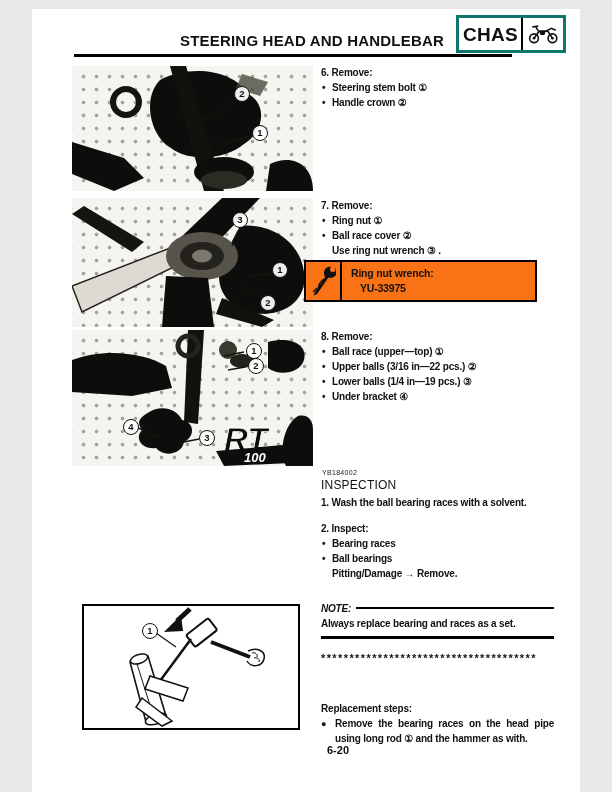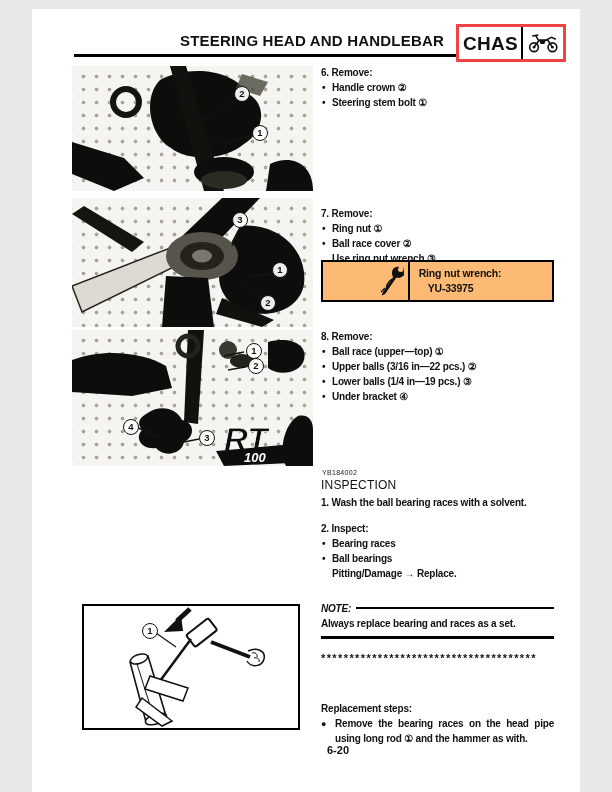--- a/index.html
+++ b/index.html
@@ -7,22 +7,22 @@
     position:relative;width:548px;height:792px;margin:9px auto;background:#fff;
     font-family:"Liberation Sans",sans-serif;color:#111;overflow:hidden;
   }
   
   .hdr-title{
     position:absolute;left:40px;top:23px;width:372px;text-align:right;
     font-size:15px;font-weight:700;letter-spacing:.2px;white-space:nowrap;
   }
   .hdr-rule{position:absolute;left:42px;top:45px;width:438px;height:2.5px;background:#000;}
   .chas-box{
-    position:absolute;left:424px;top:15px;height:32px;background:#fff;
-    border:3px solid #ef4444;display:flex;align-items:stretch;box-sizing:content-box;
+    position:absolute;left:424px;top:6px;height:32px;background:#fff;
+    border:3px solid #0f766e;display:flex;align-items:stretch;box-sizing:content-box;
   }
   .chas-label{font-size:19px;font-weight:700;letter-spacing:.3px;padding:2px 3px 0 4px;line-height:30px;}
   .chas-icon{width:40px;border-left:2px solid #000;display:flex;align-items:center;justify-content:center;}
   
   .photo{
     position:absolute;left:40px;background-color:#f5f4f0;
     background-image:radial-gradient(#a8a59b 1.7px, rgba(0,0,0,0) 2.2px);
     background-size:13px 13px;background-position:5px 4px;
   }
   .photo svg{position:absolute;left:0;top:0;}
@@ -34,21 +34,21 @@
   
   .col{
     position:absolute;left:289px;width:233px;font-size:10px;font-weight:700;
     line-height:15px;letter-spacing:-.2px;white-space:nowrap;
   }
   .li{position:relative;padding-left:11px;}
   .li::before{content:"•";position:absolute;left:1px;top:0;}
   .sub{padding-left:11px;}
   
   .specbox{
-    position:absolute;left:289px;width:229px;border:2px solid #000;display:flex;background:#fdba74;justify-content:center;
+    position:absolute;left:272px;width:229px;border:2px solid #000;display:flex;background:#f97316;
   }
   .specbox .tool-cell{width:34px;border-right:2px solid #000;display:flex;align-items:center;justify-content:center;}
   .specbox .spec-text{padding:4px 0 4px 9px;font-size:10.5px;font-weight:700;line-height:15px;letter-spacing:-.2px;}
   .spec-value{padding-left:9px;}
   .photo-code{position:absolute;left:290px;font-size:7px;font-weight:400;letter-spacing:.3px;color:#222;}
   .insp-head{position:absolute;left:289px;font-size:12px;font-weight:400;letter-spacing:.2px;}
   
   .note-row{display:flex;align-items:flex-start;font-style:italic;}
   .note-rule{flex:1;height:2px;background:#000;margin-top:6px;margin-left:5px;}
   .note-bottom{height:2.5px;background:#000;margin-top:5px;}
@@ -139,25 +139,25 @@
       <line x1="127" y1="109" x2="107" y2="113" stroke="#15150f" stroke-width="1.4"></line>
     </svg>
     <span class="callout" style="left:174px;top:13px;">1</span>
     <span class="callout" style="left:176px;top:28px;">2</span>
     <span class="callout" style="left:51px;top:89px;">4</span>
     <span class="callout" style="left:127px;top:100px;">3</span>
   </div>
 
   <div class="col" style="top:56px;">
     <div>6. Remove:</div>
+    <div class="li">Steering stem bolt ①</div>
     <div class="li">Handle crown ②</div>
-    <div class="li">Steering stem bolt ①</div>
-  </div>
-
-  <div class="col" style="top:197px;">
+  </div>
+
+  <div class="col" style="top:189px;">
     <div>7. Remove:</div>
     <div class="li">Ring nut ①</div>
     <div class="li">Ball race cover ②</div>
     <div class="sub">Use ring nut wrench ③ .</div>
   </div>
 
   <div class="specbox" style="top:251px;">
     <div class="tool-cell">
       <svg width="26" height="32" viewBox="0 0 26 32">
         <path d="M6,28 L17,12" stroke="#111" stroke-width="3" stroke-linecap="round"></path>
@@ -180,21 +180,21 @@
     <div class="li">Under bracket ④</div>
   </div>
 
   <div class="photo-code" style="top:460px;">YB184002</div>
   <div class="insp-head" style="top:469px;">INSPECTION</div>
   <div class="col" style="top:486px;">1. Wash the ball bearing races with a solvent.</div>
   <div class="col" style="top:512px;">
     <div>2. Inspect:</div>
     <div class="li">Bearing races</div>
     <div class="li">Ball bearings</div>
-    <div class="sub">Pitting/Damage → Replace.</div>
+    <div class="sub">Pitting/Damage → Remove.</div>
   </div>
 
   <div class="col" style="top:592px;">
     <div class="note-row">
       <span>NOTE:</span>
       <span class="note-rule"></span>
     </div>
     <div>Always replace bearing and races as a set.</div>
     <div class="note-bottom"></div>
   </div>

